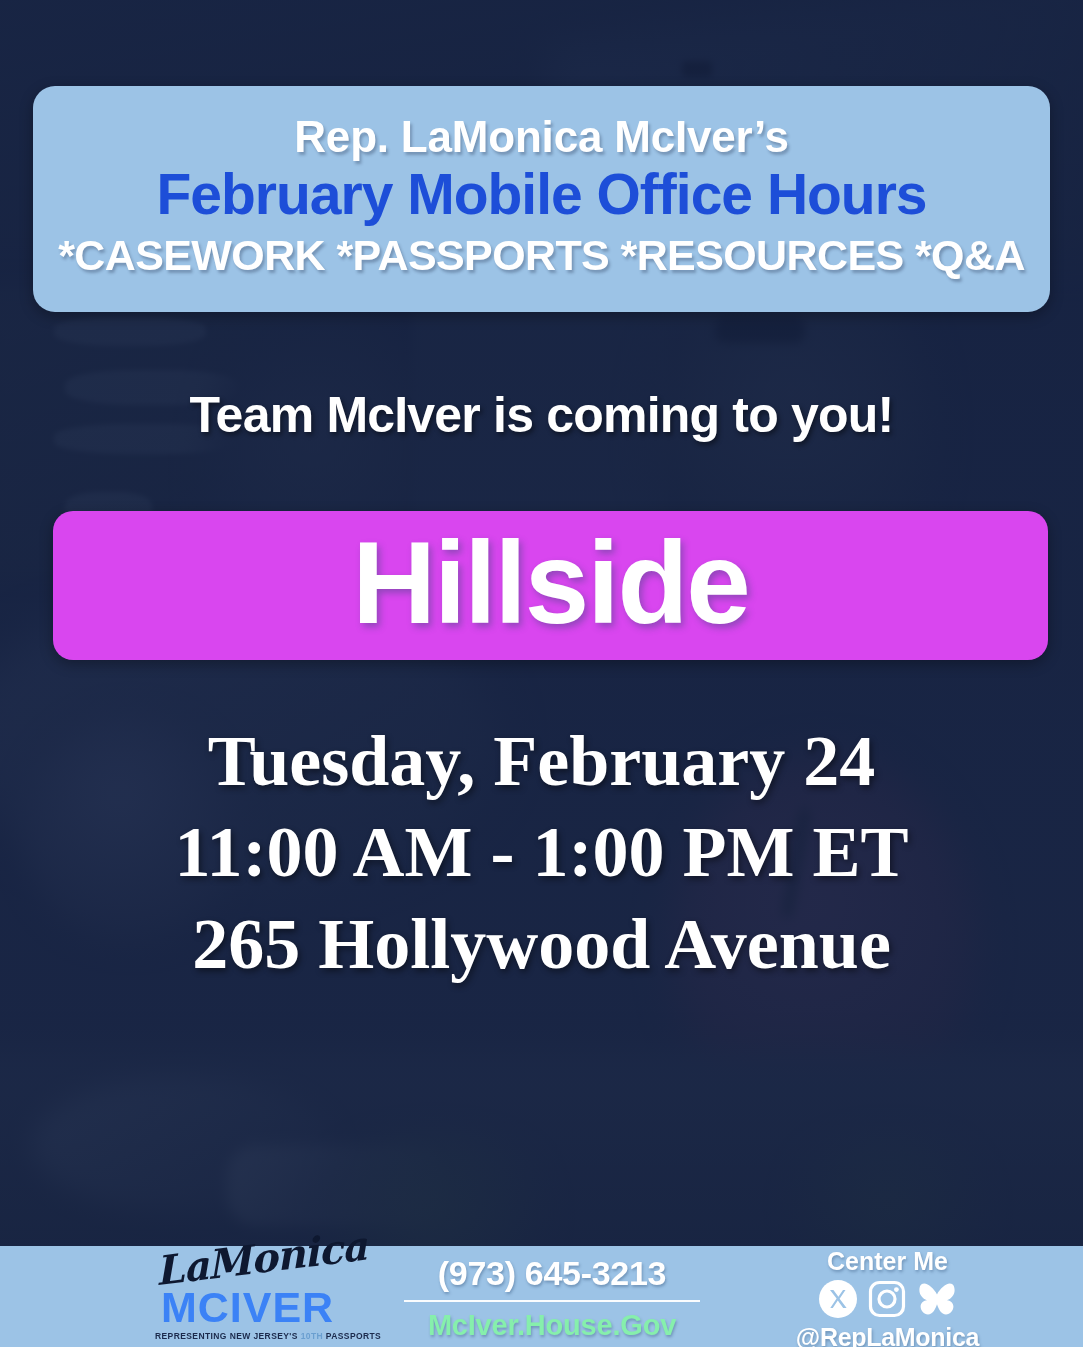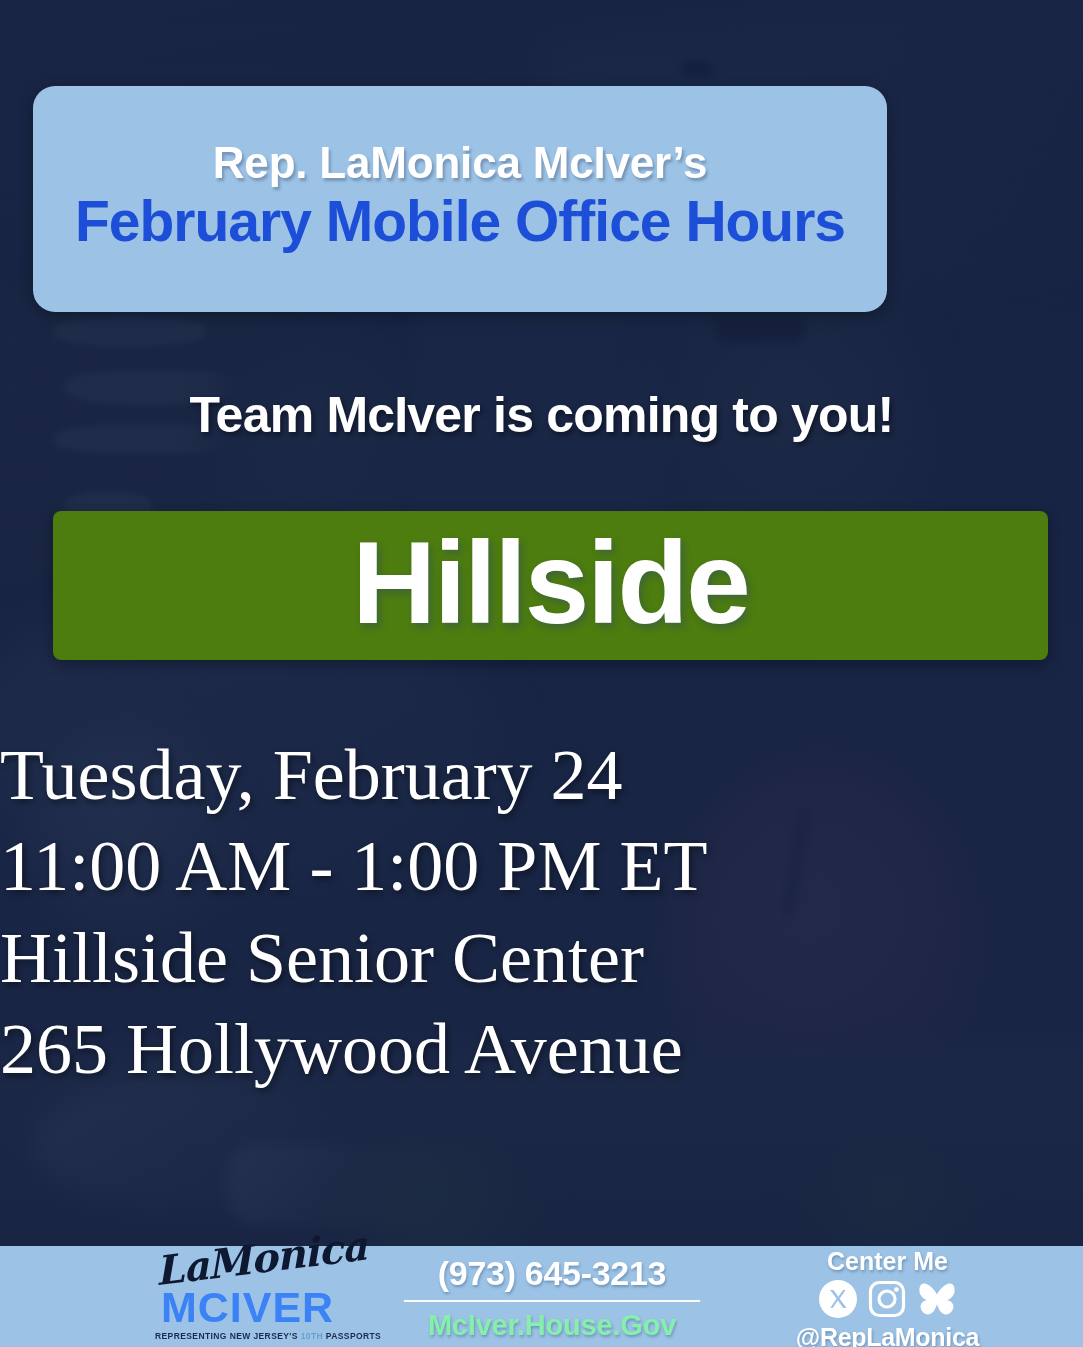--- a/index.html
+++ b/index.html
@@ -137,21 +137,21 @@
         rgba(24,36,66,.78) 75%,
         rgba(22,34,62,.86) 100%);
   }
 
   
   .content { position: absolute; inset: 0; }
 
   .header-card {
     position: absolute;
     left: 33px; top: 86px;
-    width: 854px; height: 226px;
+    width: 1017px; height: 226px;
     background: #9cc3e6;
     border-radius: 22px;
     box-shadow: 0 4px 14px rgba(0,0,0,.30);
     display: flex;
     flex-direction: column;
     align-items: center;
     justify-content: center;
     box-sizing: border-box;
     padding: 8px 14px 14px;
   }
@@ -194,48 +194,48 @@
     color: #ffffff;
     letter-spacing: -0.8px;
     text-shadow: 2px 3px 5px rgba(0,0,0,.45);
     white-space: nowrap;
   }
 
   .city-box {
     position: absolute;
     left: 53px; top: 511px;
     width: 995px; height: 149px;
-    background: #4d7c0f;
-    border-radius: 8px;
+    background: #d946ef;
+    border-radius: 20px;
     box-shadow: 0 4px 14px rgba(0,0,0,.32);
     display: flex;
     align-items: center;
     justify-content: center;
   }
   .city-name {
     font-size: 116px;
     font-weight: 700;
     color: #ffffff;
     letter-spacing: -2px;
     line-height: 1;
     text-shadow: 3px 4px 7px rgba(40,70,110,.40);
     margin-top: -6px;
   }
 
   .details {
     position: absolute;
     left: 0; top: 716px;
     width: 1083px;
+    text-align: center;
     font-family: "Liberation Serif", "DejaVu Serif", serif;
-    font-weight: 400;
+    font-weight: 700;
     font-size: 72px;
     line-height: 1.27;
     color: #ffffff;
     text-shadow: 2px 3px 6px rgba(0,0,0,.48);
-    margin-top: 14px;
   }
   .details div { white-space: nowrap; }
 
   
   .footer {
     position: absolute;
     left: 0; top: 1246px;
     width: 1083px; height: 101px;
     background: #9cc3e6;
     display: flex;
@@ -365,32 +365,32 @@
     <div class="ph ph-plant"></div>
     <div class="ph ph-plant2"></div>
     <div class="tint"></div>
   </div>
 
   <div class="content">
 
     <div class="header-card">
       <div class="hdr-line1">Rep. LaMonica McIver’s</div>
       <div class="hdr-line2">February Mobile Office Hours</div>
+      <div class="hdr-line3">*CASEWORK *PASSPORTS *RESOURCES *Q&amp;A</div>
     </div>
 
     <div class="tagline">Team McIver is coming to you!</div>
 
     <div class="city-box">
       <div class="city-name">Hillside</div>
     </div>
 
     <div class="details">
       <div>Tuesday, February 24</div>
       <div>11:00 AM - 1:00 PM ET</div>
-      <div>Hillside Senior Center</div>
       <div>265 Hollywood Avenue</div>
     </div>
 
     <div class="footer"></div>
 
     <div class="footer-logo">
       <div class="logo-script">LaMonica</div>
       <div class="logo-name">MCIVER</div>
       <div class="logo-sub">
         <span>REPRESENTING NEW JERSEY'S</span>

